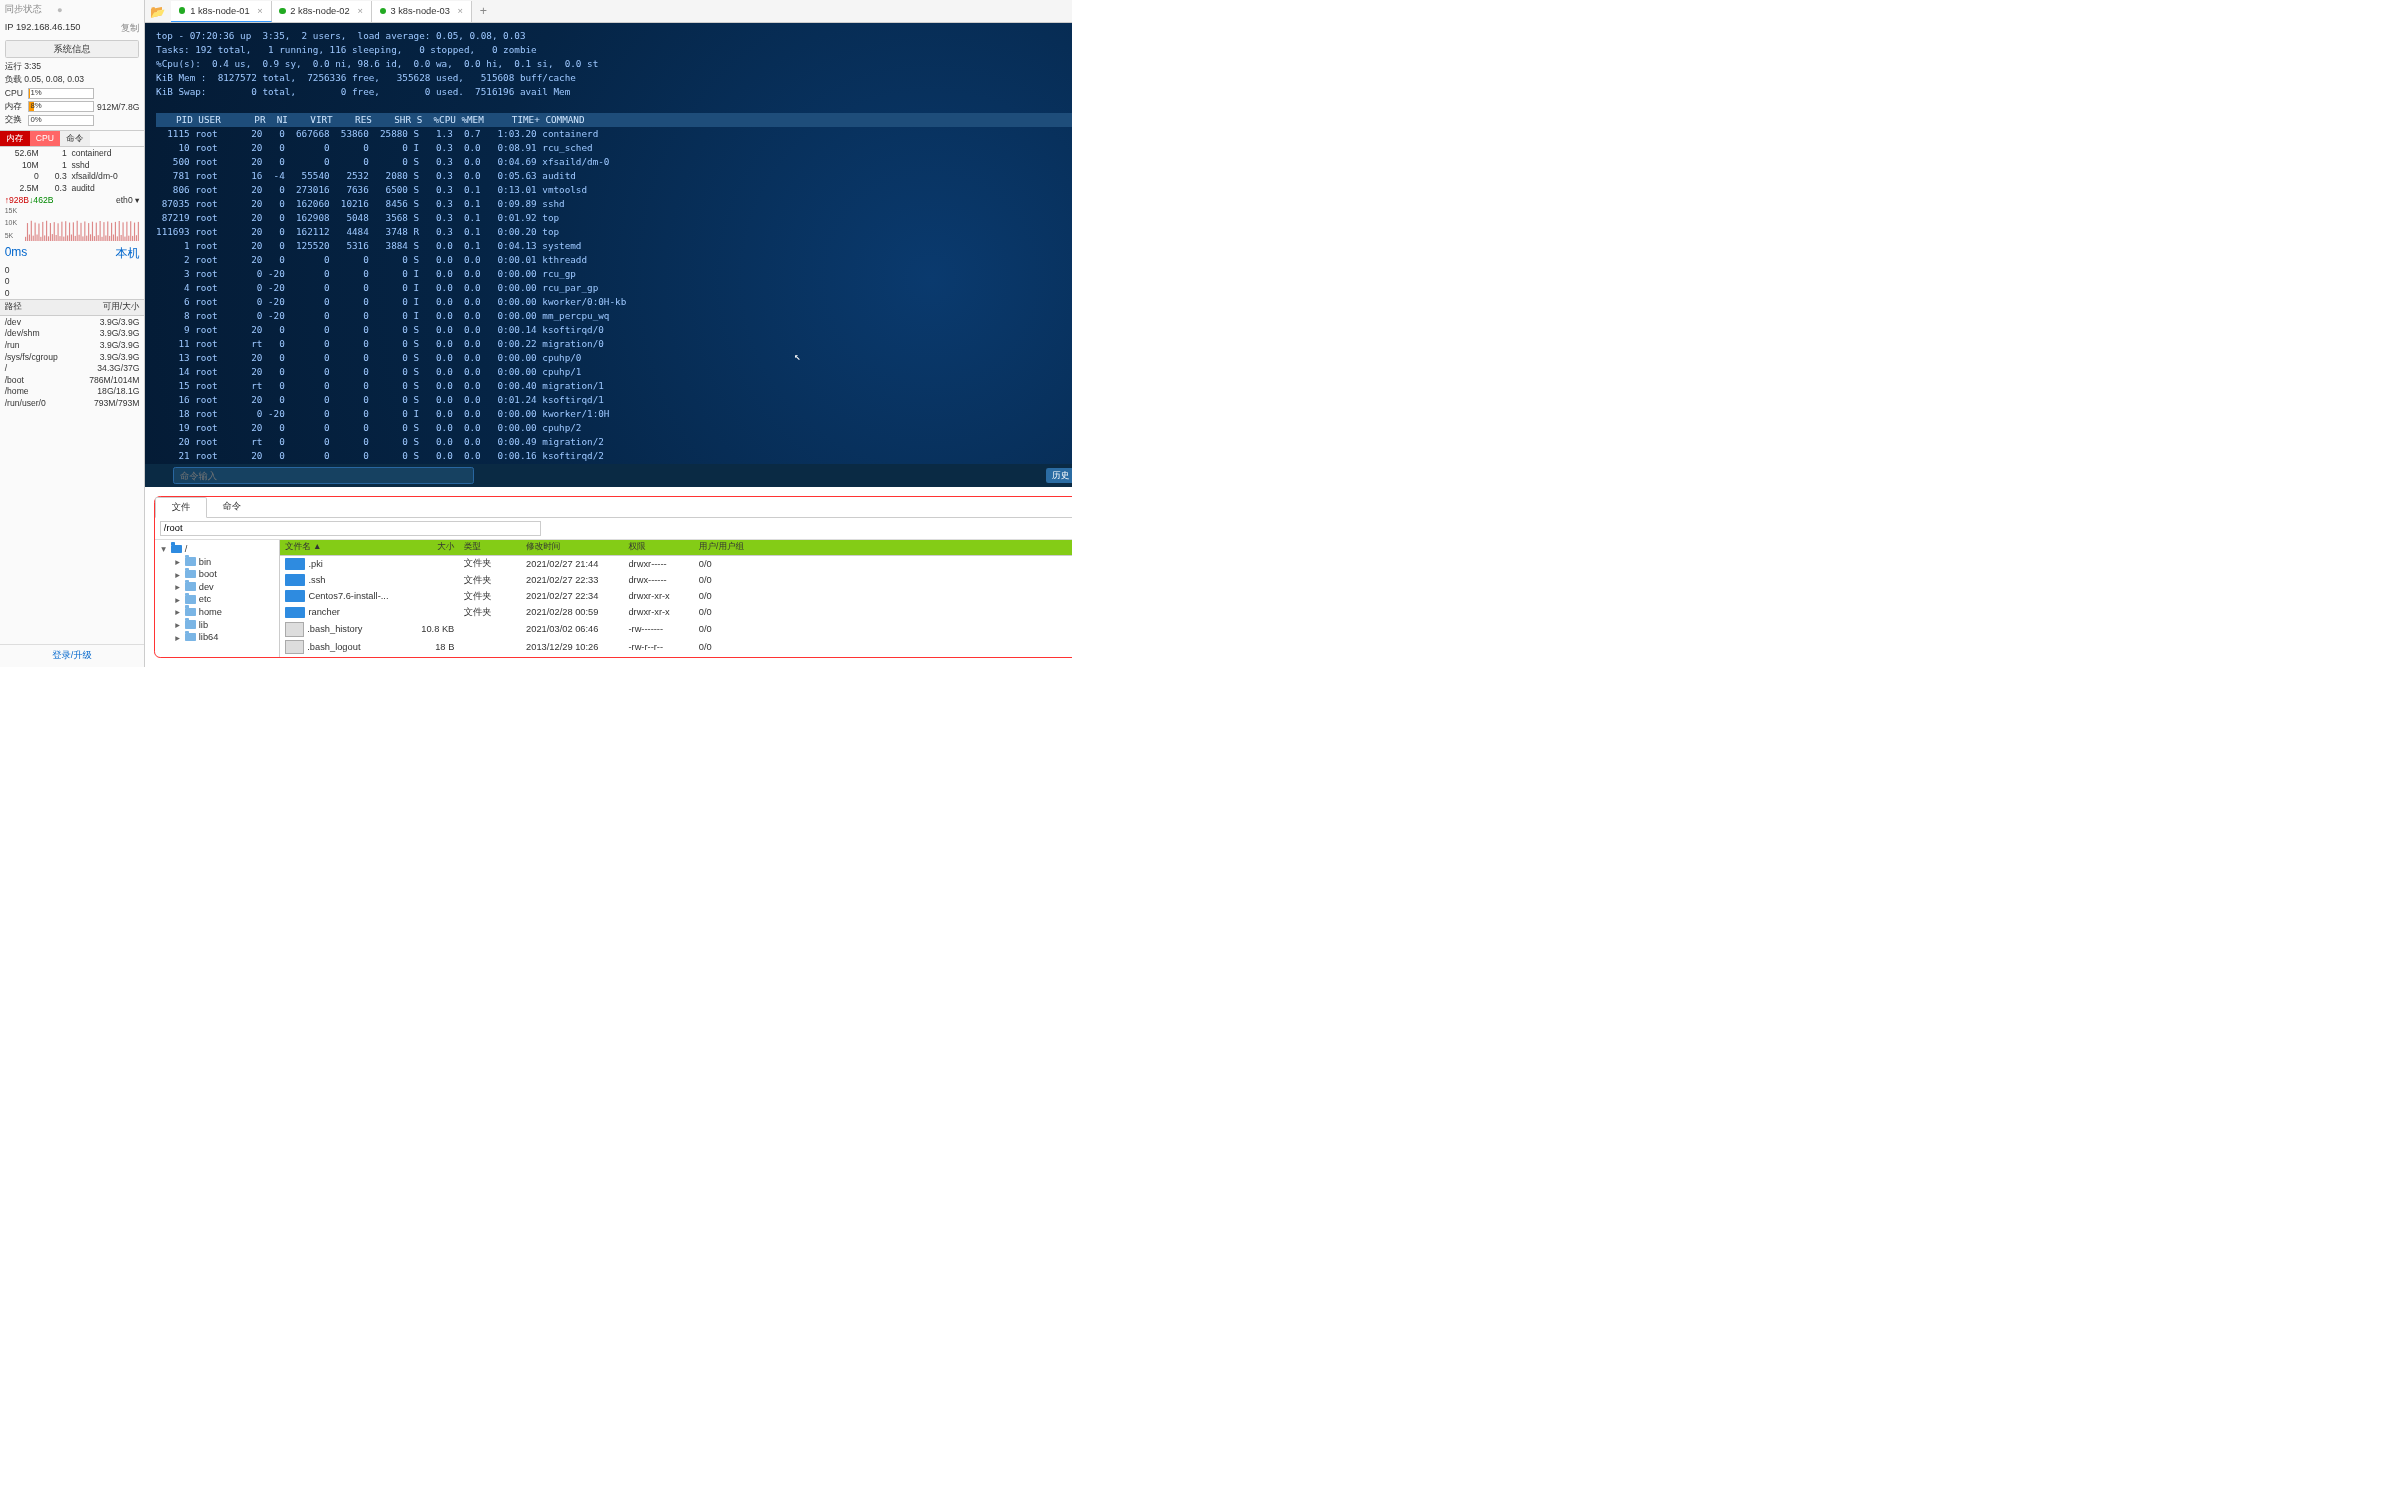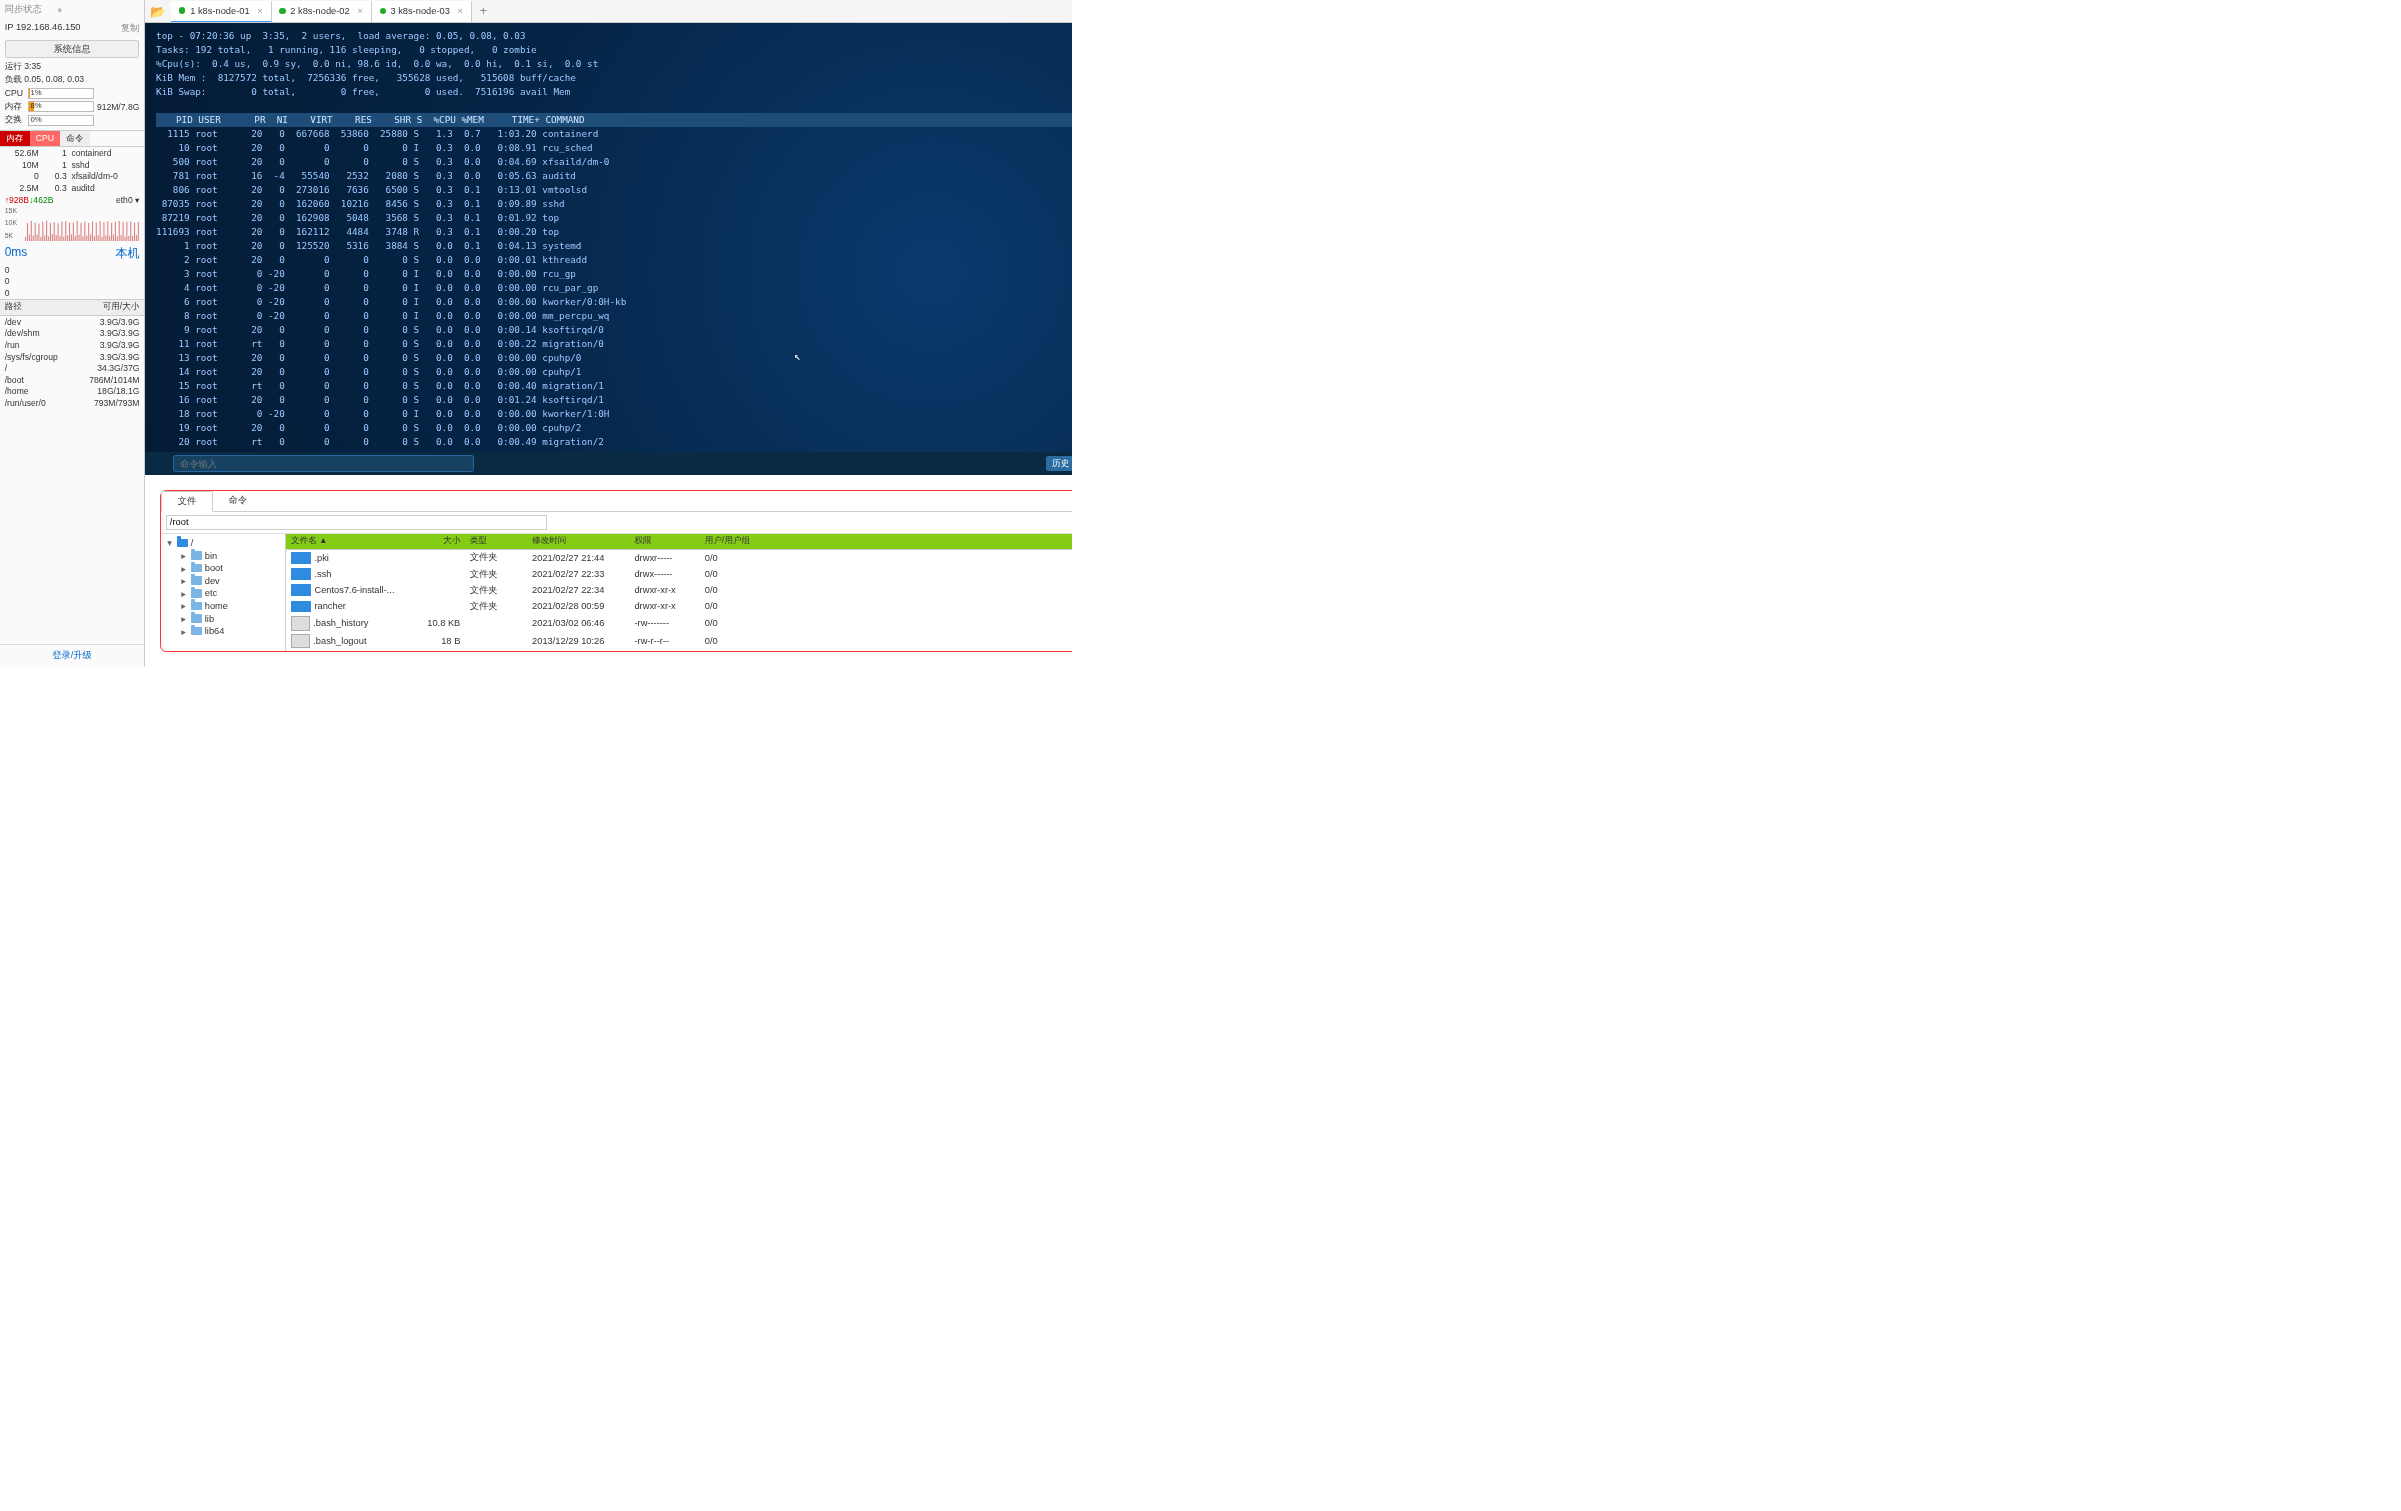--- a/index.html
+++ b/index.html
@@ -48,21 +48,21 @@
 .tab.add{border:none;background:transparent;color:#888;font-size:12.4px}
 .tabbar-right{margin-left:auto;padding-right:6.2px;color:#888;display:flex;gap:3.1px}
 .term{flex:1;background:radial-gradient(circle at 72% 58%,#0a3a6e 0%,#052445 55%,#041b35 100%);color:#9ec8ff;font-family:"Menlo","Consolas",monospace;font-size:9.3px;padding:6.2px 11px;position:relative;white-space:pre;line-height:14px;overflow:hidden}
 .term-hdr-row{background:#1e4d7a;color:#cfe6ff;display:inline-block;padding:0 3.1px}
 .cmd-bar{display:flex;align-items:center;background:#0a2a44;padding:3.1px 4.7px;gap:12px;font-family:Arial}
 .cmd-bar input{flex:1;background:#164161;border:0.8px solid #2866a0;color:#ace;padding:2.3px 6.2px;border-radius:2.3px;font-size:9.3px;outline:none;margin:0 560px 0 23px}
 .cmd-btn{background:#2b6ca3;color:#fff;padding:1.6px 6.2px;border-radius:2.3px;font-size:8.6px;cursor:pointer}
 .cmd-icons{display:flex;gap:4.7px;color:#9cf;font-size:10px}
 .cmd-icons span{cursor:pointer}
 .bolt{color:#7f0}
-.lower{height:160px;border:1.6px solid #f33;border-radius:6.2px;margin:15px;display:flex;flex-direction:column;background:#fff}
+.lower{height:160px;border:1.6px solid #f33;border-radius:6.2px;margin:9px;display:flex;flex-direction:column;background:#fff}
 .lower-tabs{display:flex;border-bottom:0.8px solid #ccc}
 .lower-tab{padding:3.1px 15.6px;font-size:9.3px;cursor:pointer}
 .lower-tab.act{background:#fff;border:0.8px solid #ccc;border-bottom:0.8px solid #fff;margin-bottom:-0.8px;border-radius:2.3px 2.3px 0 0}
 .path-bar{display:flex;align-items:flex-start;padding:2.3px 4.7px;border-bottom:0.8px solid #ddd;gap:18px}
 .path-bar input{flex:0 0 373px;border:0.8px solid #ccc;padding:1.6px 3.1px;font-size:9.3px}
 .path-btn{border:0.8px solid #ccc;padding:0.8px 6.2px;border-radius:1.6px;background:#f5f5f5;font-size:8.6px;cursor:pointer;margin-left:auto}
 .path-icons{display:flex;gap:4.7px;color:#777;font-size:10px}
 .path-icons span{cursor:pointer}
 .file-pane{display:flex;flex:1;overflow:hidden}
 .tree{width:118px;border-right:0.8px solid #ccc;overflow:auto;font-size:9.3px;padding:3.1px}

